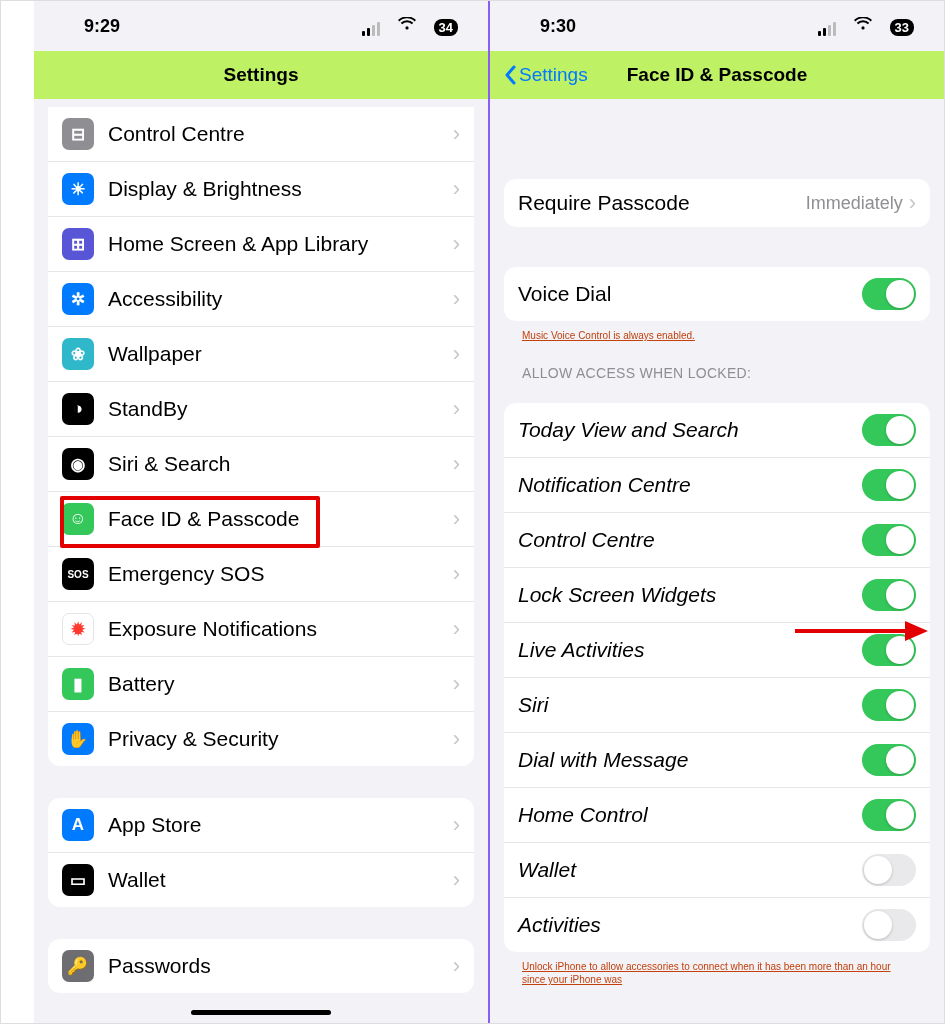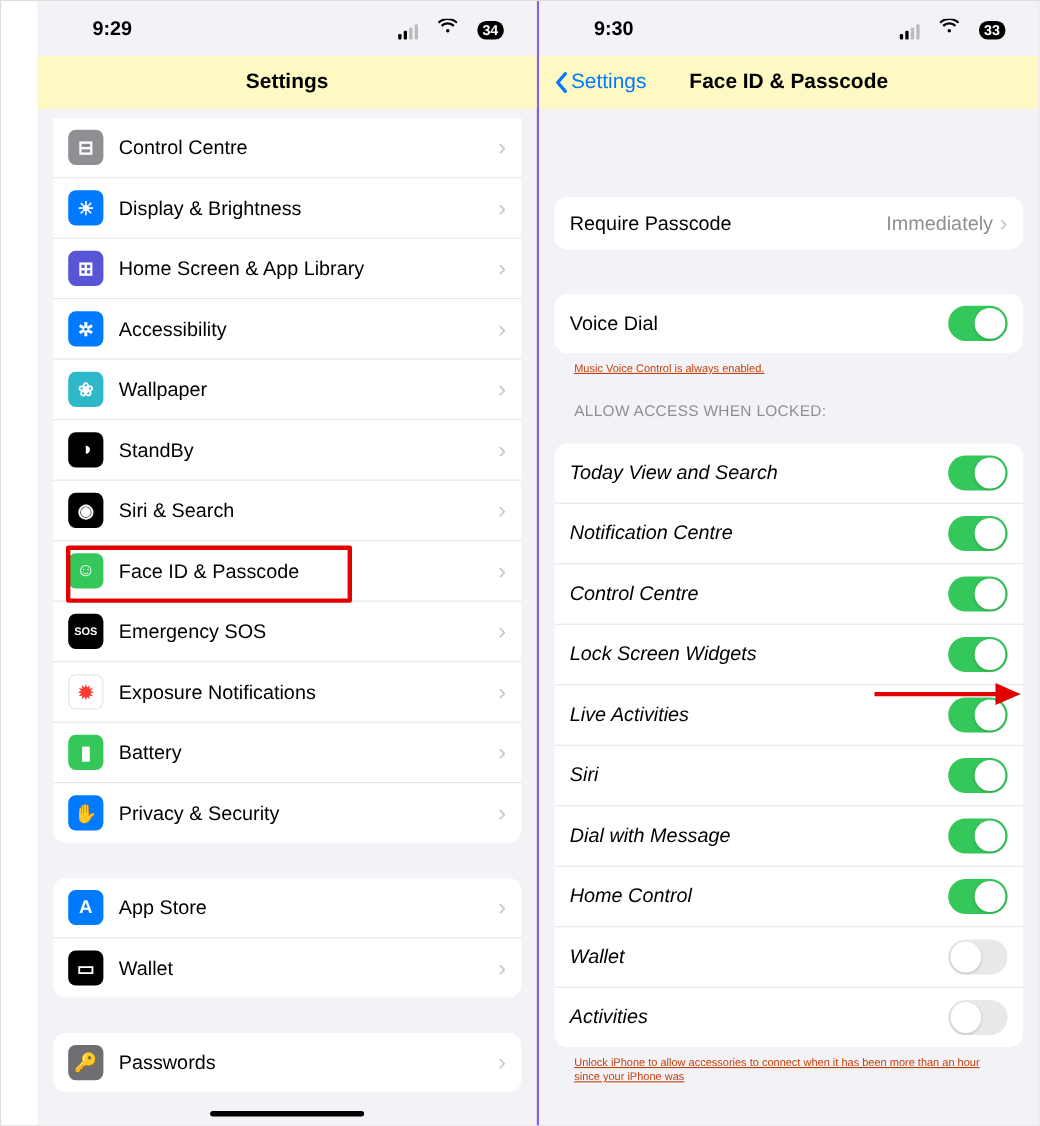--- a/index.html
+++ b/index.html
@@ -40,21 +40,21 @@
 .battery {
   background: #000; color: #fff;
   border-radius: 8px; padding: 1px 5px;
   font-size: 13px; font-weight: 700;
   position: relative;
 }
 .nav-header {
   height: 48px;
   display: flex; align-items: center; justify-content: center;
   position: relative;
-  background: #fef9c3;
+  background: #bef264;
 }
 .nav-title { font-size: 19px; font-weight: 600; }
 .nav-back {
   position: absolute; left: 14px; top: 0; bottom: 0;
   display: flex; align-items: center;
   color: #007aff; font-size: 19px;
 }
 .nav-back svg { margin-right: 3px; }
 .content { padding: 0 14px 40px 14px; overflow-y: hidden; }
 .group {
@@ -71,21 +71,21 @@
   position: relative;
 }
 .row:last-child { border-bottom: none; }
 .licon {
   width: 32px; height: 32px; border-radius: 7px;
   margin-right: 14px;
   display: flex; align-items: center; justify-content: center;
   color: #fff; font-size: 17px; font-weight: 600;
   flex-shrink: 0;
 }
-.row-label { flex: 1; font-size: 18px; color: #000; }
+.row-label { flex: 1; font-size: 21px; color: #000; }
 .row-value { color: #8e8e93; font-size: 18px; margin-right: 6px; }
 .chev { color: #c7c7cc; font-size: 22px; font-weight: 400; }
 .toggle {
   width: 54px; height: 32px; border-radius: 16px;
   position: relative;
 }
 .toggle.on { background: #34c759; }
 .toggle.off { background: #e9e9eb; }
 .toggle::after {
   content: ""; position: absolute; top: 2px;

